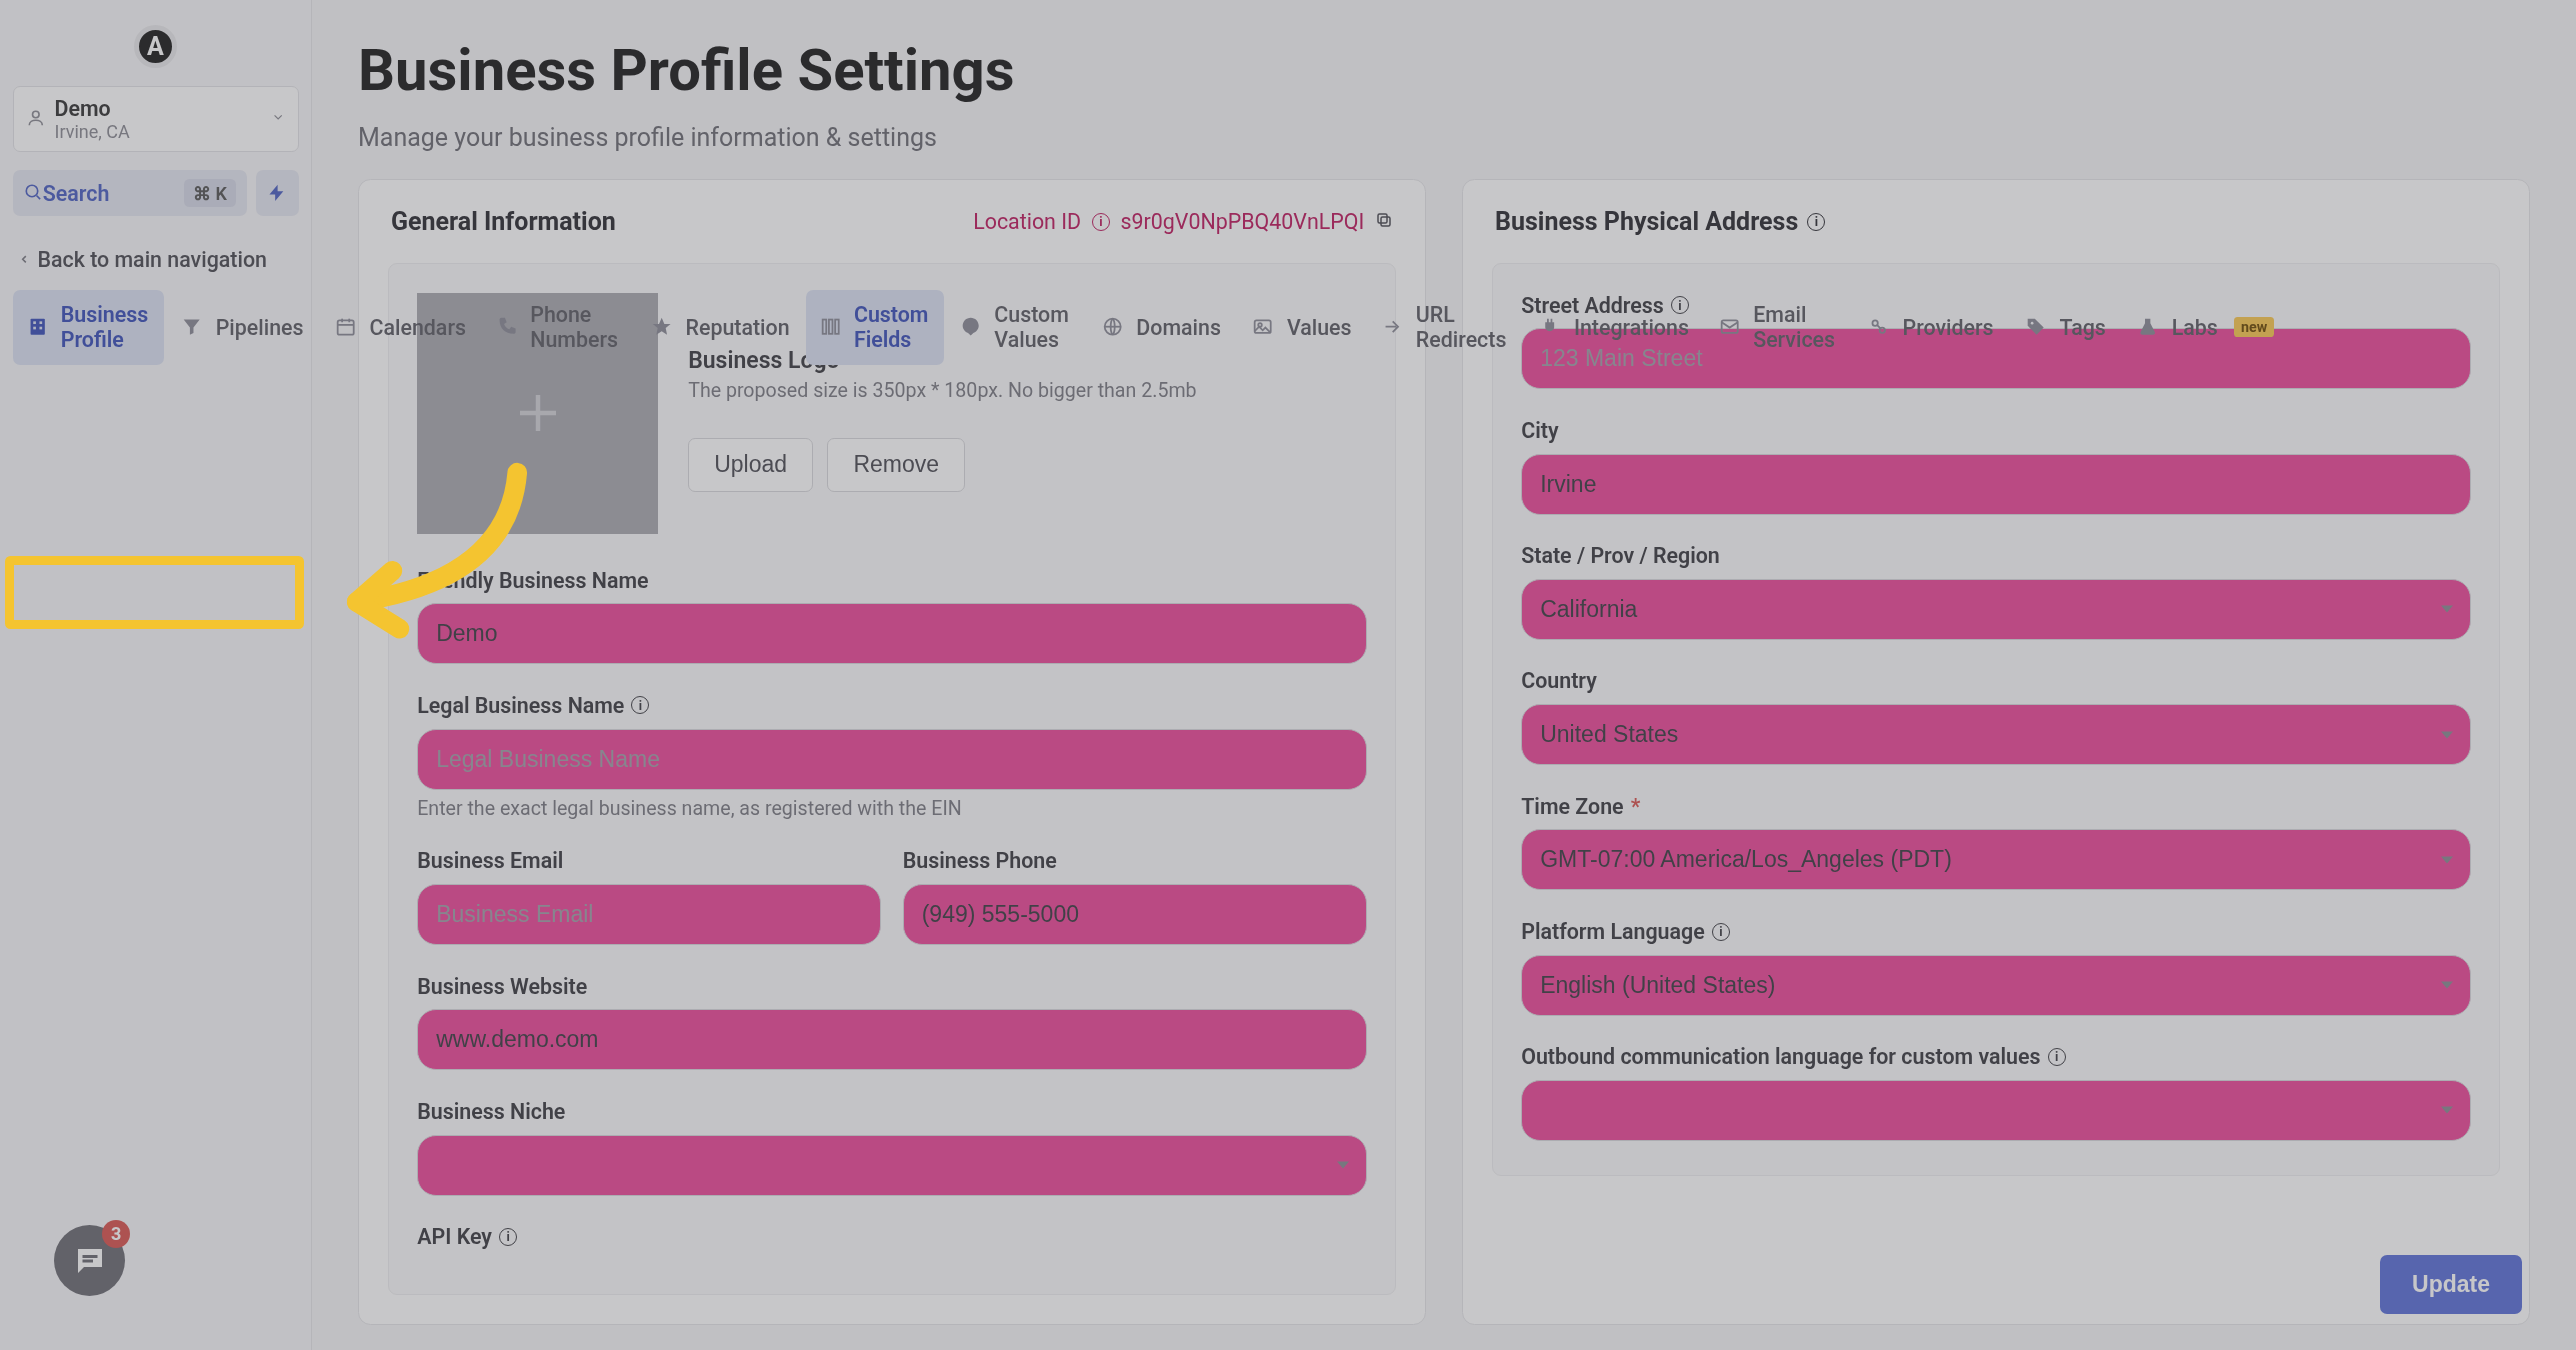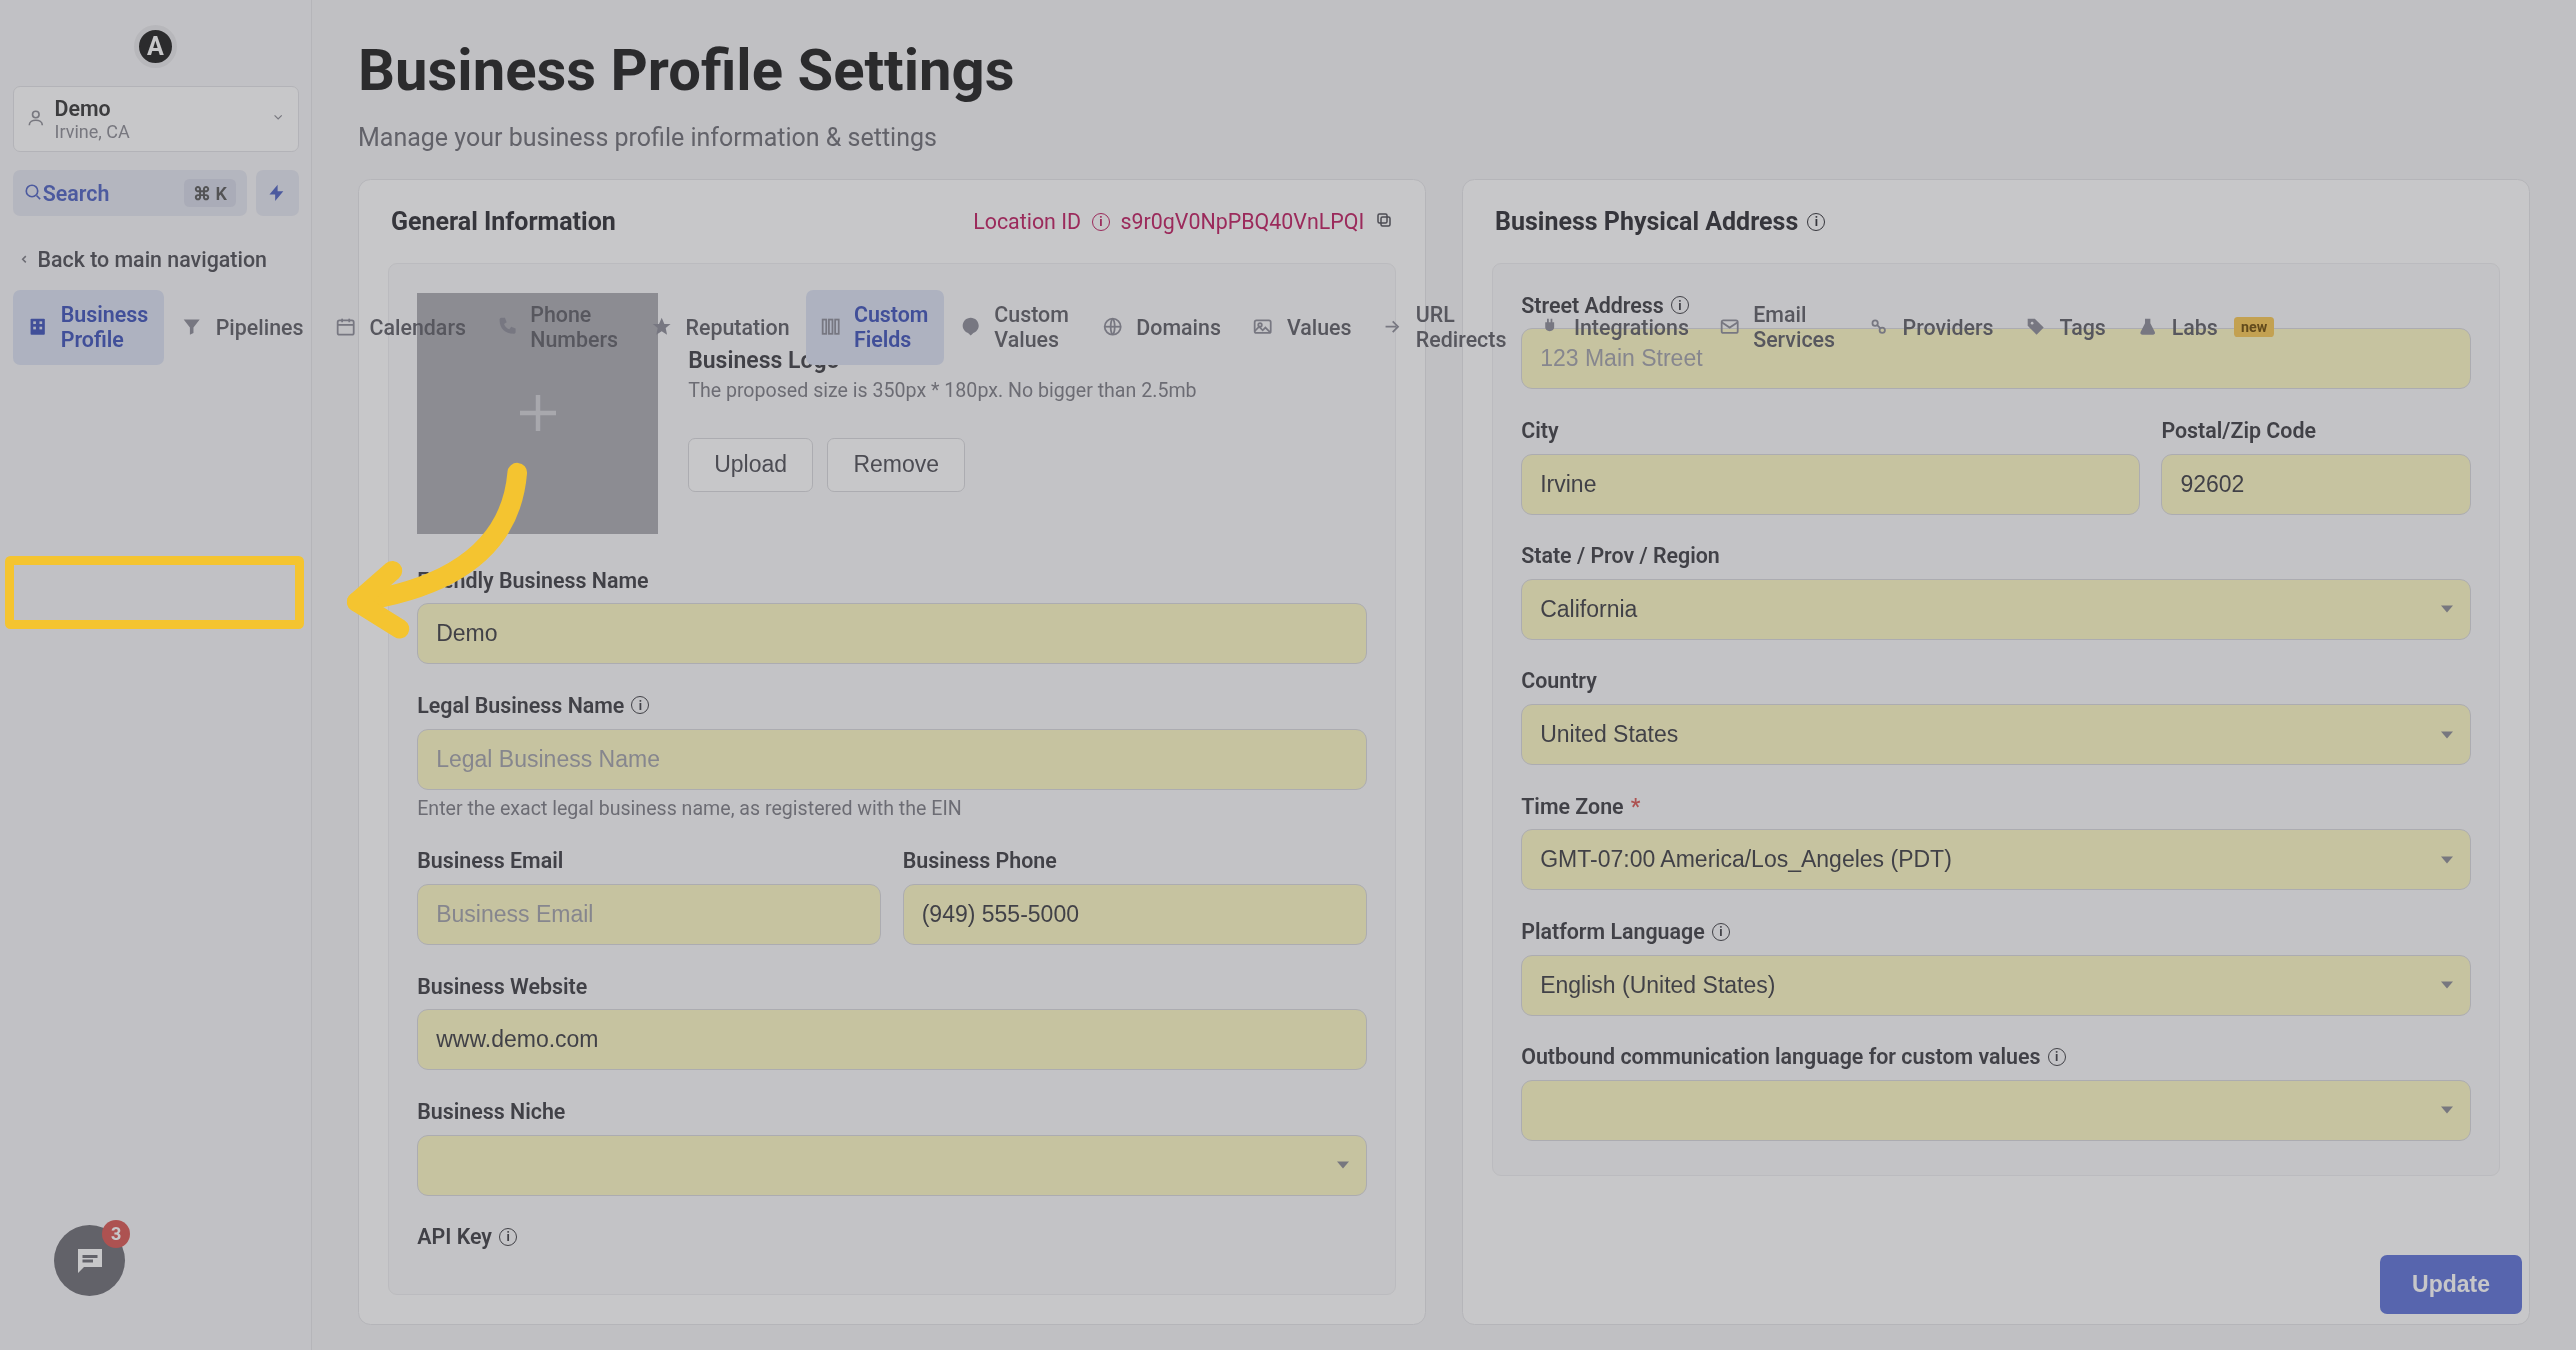--- a/index.html
+++ b/index.html
@@ -51,21 +51,21 @@
 .logo-info { flex: 1; padding-top: 54px; }
 .logo-label { font-size: 23px; font-weight: 600; color: #3a3a40; margin-bottom: 5.4px; }
 .logo-hint { font-size: 19.6px; color: #7a7a82; margin-bottom: 36px; }
 .btn-row { display: flex; gap: 14.3px; }
 .btn { border: 0.9px solid #d8d8dc; background: #fff; border-radius: 7.1px; padding: 12.5px 25px; font-size: 23px; color: #4a4a52; font-weight: 500; cursor: pointer; }
 .field { margin-bottom: 28.6px; }
 .field-row { display: flex; gap: 21.4px; }
 .field-row .field { flex: 1; }
 .field-label { font-size: 21.4px; font-weight: 600; color: #3a3a40; margin-bottom: 10.7px; display: flex; align-items: center; gap: 7.1px; }
 .field-label .req { color: #d9534f; }
-.input { width: 100%; border: 0.9px solid #d8d8dc; background: #fef9c3; border-radius: 11px; padding: 16px 18px; font-size: 23px; color: #3a3a40; }
+.input { width: 100%; border: 0.9px solid #d8d8dc; background: #ec4899; border-radius: 19px; padding: 16px 18px; font-size: 23px; color: #3a3a40; }
 .input::placeholder { color: #a0a0a8; }
 .input.has-value { color: #3a3a40; }
 .hint { font-size: 19.6px; color: #7a7a82; margin-top: 7.1px; }
 .select { position: relative; }
 .select .input { appearance: none; padding-right: 43px; }
 .select::after { content: ""; position: absolute; right: 18px; top: 50%; width: 0; height: 0; border-left: 6.2px solid transparent; border-right: 6.2px solid transparent; border-top: 7.1px solid #8a8a92; transform: translateY(-50%); }
 .footer-bar { position: fixed; bottom: 36px; right: 54px; }
 .update-btn { background: #5a6fd8; color: #fff; border: none; border-radius: 7.1px; padding: 16px 32px; font-size: 23px; font-weight: 600; cursor: pointer; }
 .chat-fab { position: fixed; bottom: 54px; left: 54px; width: 71px; height: 71px; border-radius: 50%; background: #6a6a72; display: flex; align-items: center; justify-content: center; }
 .chat-fab svg { width: 36px; height: 36px; fill: #fff; }
@@ -369,24 +369,20 @@
               <span class="info-icon">i</span>
             </div>
             <input class="input" placeholder="123 Main Street" style="">
           </div>
 
           <div class="field-row">
             <div class="field" style="flex:2">
               <div class="field-label">City</div>
               <input class="input has-value" value="Irvine" style="">
             </div>
-            <div class="field" style="flex:1">
-              <div class="field-label">Postal/Zip Code</div>
-              <input class="input has-value" value="92602" style="">
-            </div>
           </div>
 
           <div class="field">
             <div class="field-label">State / Prov / Region</div>
             <div class="select"><input class="input has-value" readonly="" value="California" style=""></div>
           </div>
 
           <div class="field">
             <div class="field-label">Country</div>
             <div class="select"><input class="input has-value" readonly="" value="United States" style=""></div>

